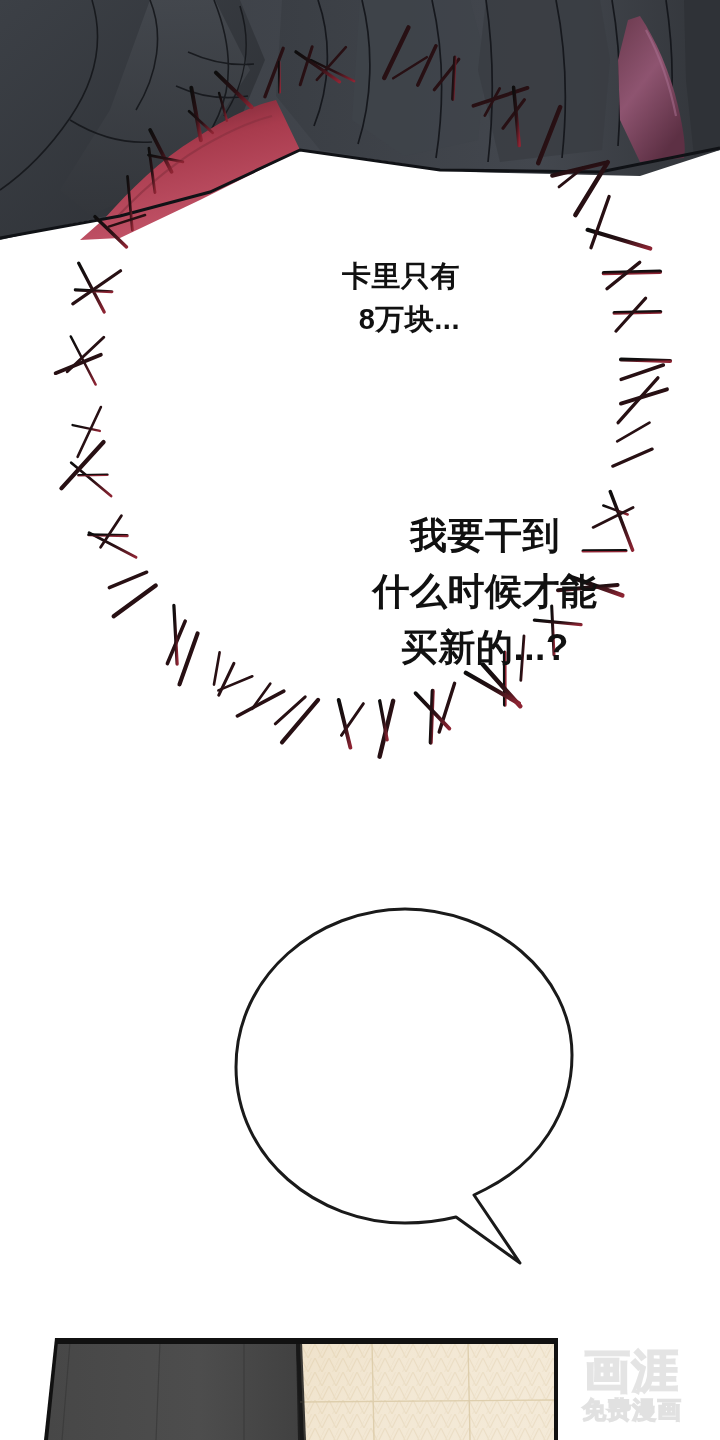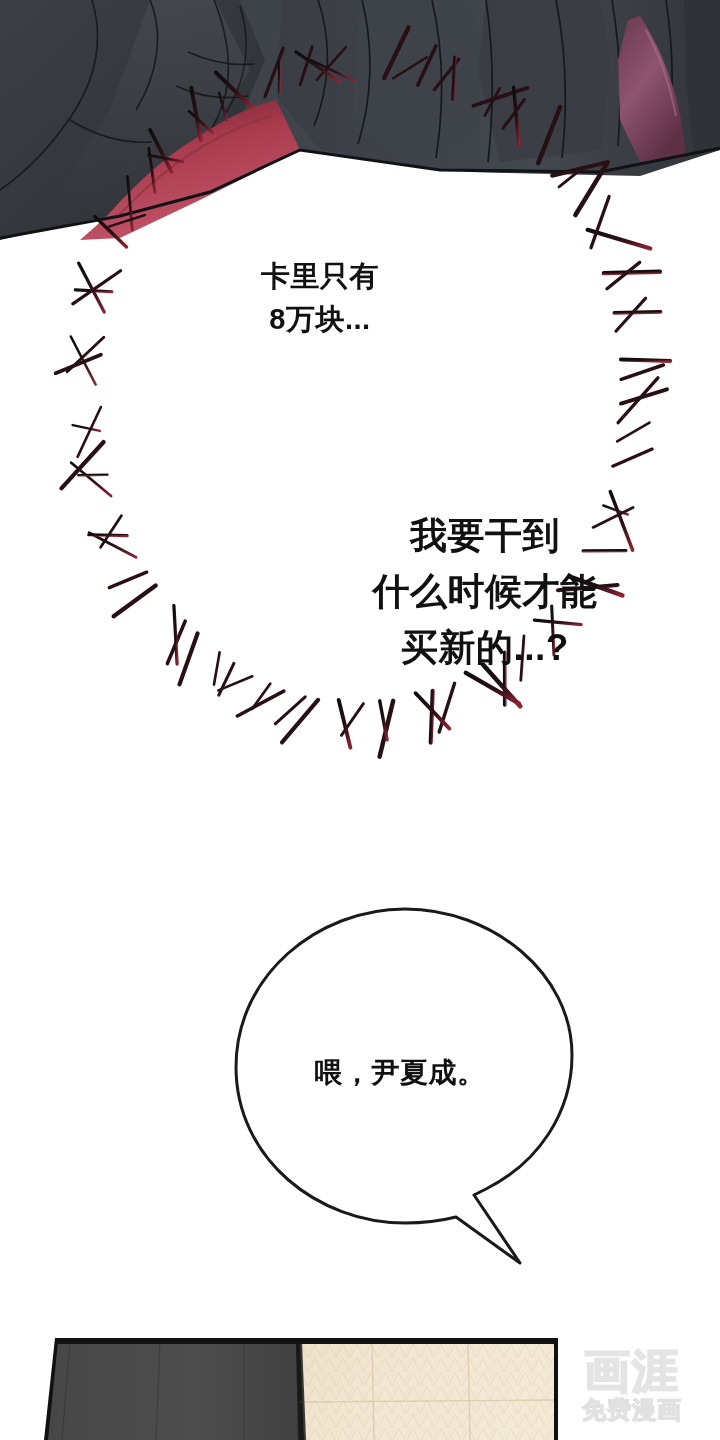--- a/index.html
+++ b/index.html
@@ -32,21 +32,21 @@
     position: absolute;
     left: 30px; top: 40px;
     width: 670px; height: 760px;
   }
   .spiky-bubble svg { display: block; overflow: visible; }
 
   .spiky-text-1 {
     position: absolute;
     left: 150px; top: 215px;
     width: 280px;
-    text-align: center;
+    text-align: right;
     font-size: 29px;
     line-height: 1.48;
     font-weight: 700;
     color: #111111;
     letter-spacing: 0.5px;
     white-space: pre-line;
   }
   .spiky-text-2 {
     position: absolute;
     left: 310px; top: 468px;
@@ -305,21 +305,20 @@
                C352,218 318,268 266,294
                C262,296 258,298 254,300
                L300,368
                L236,322
                C220,326 203,328 185,328
                C98,328 16,264 16,172
                C16,80 98,14 185,14 Z" fill="#ffffff" stroke="#1a1a1a" stroke-width="3" stroke-linejoin="round"></path>
     </svg>
   </div>
 
-  <div class="speech-text">喂，尹夏成。</div>
 
   <div class="panel-bottom">
     <svg width="720" height="110" viewBox="0 0 720 110" xmlns="http://www.w3.org/2000/svg">
       <defs>
         <linearGradient id="gWall" x1="0" y1="0" x2="1" y2="0">
           <stop offset="0%" stop-color="#474747"></stop>
           <stop offset="60%" stop-color="#4d4d4d"></stop>
           <stop offset="100%" stop-color="#414141"></stop>
         </linearGradient>
         <linearGradient id="gFloor" x1="0" y1="0" x2="1" y2="0.3">

